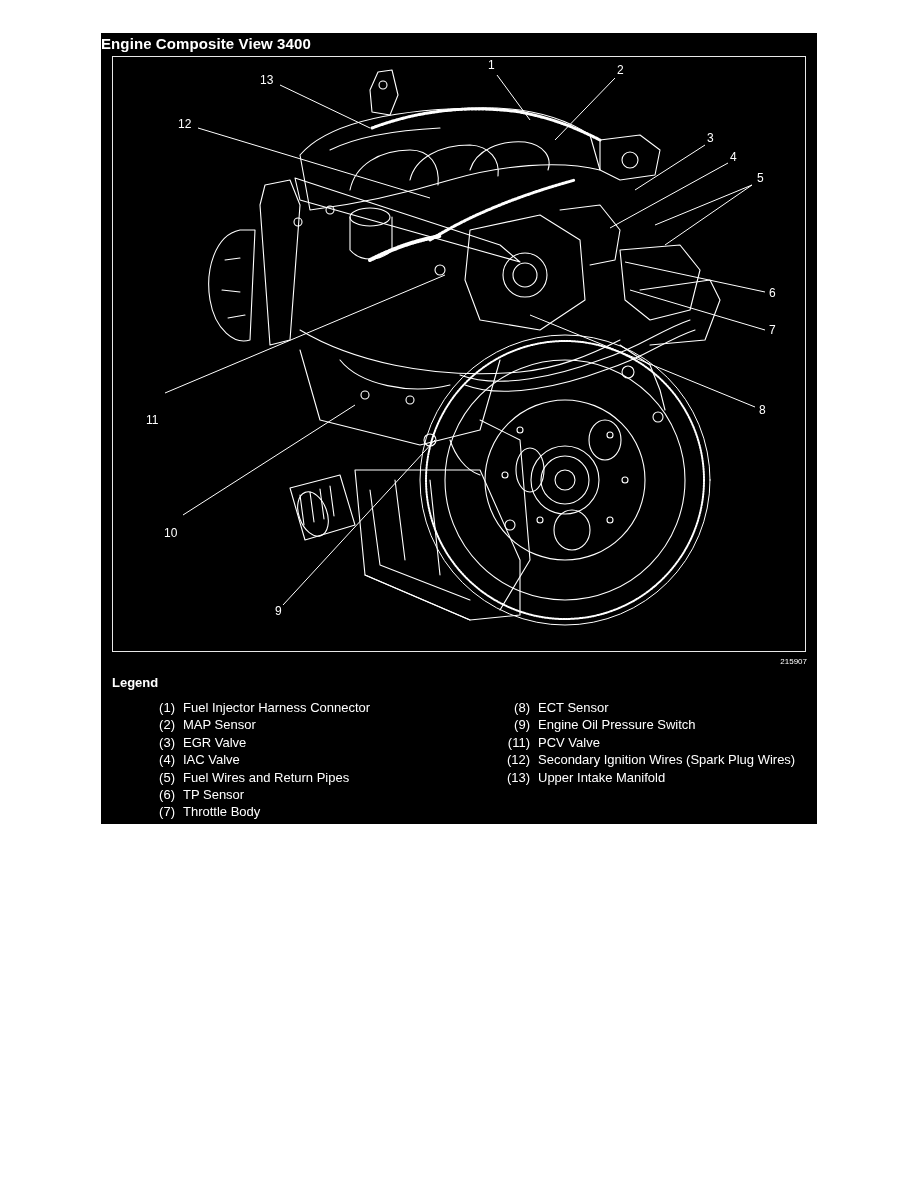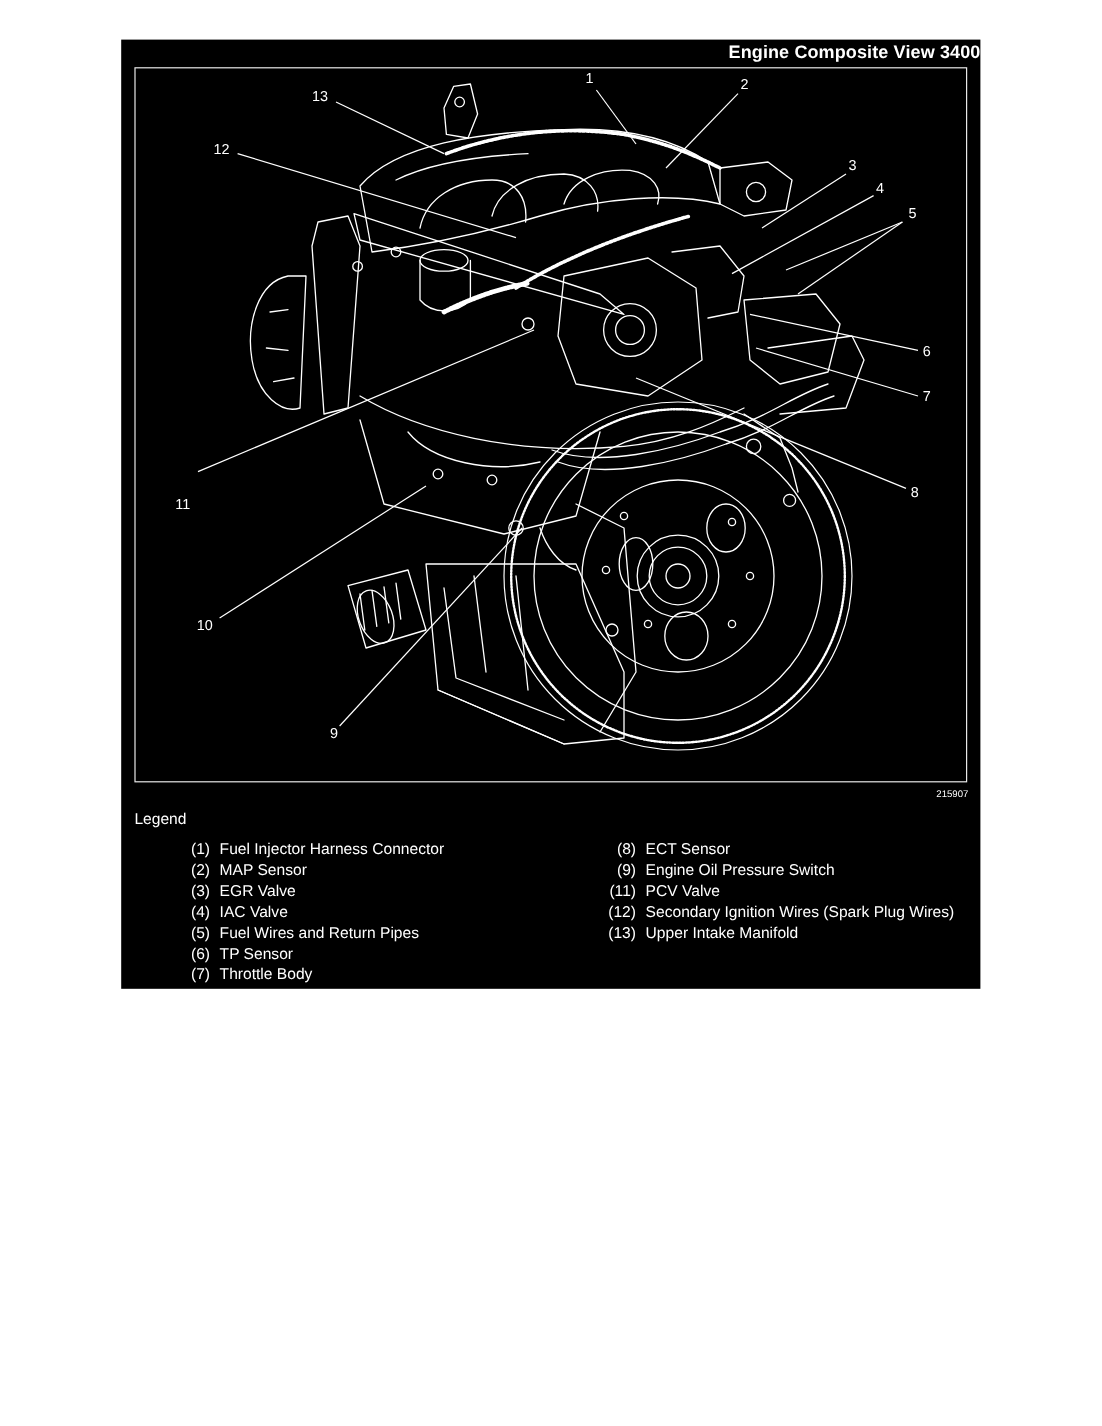--- a/index.html
+++ b/index.html
@@ -1,25 +1,25 @@
 <!DOCTYPE html>
 <html><head>
   <meta charset="utf-8">
   <style>
     html, body { margin: 0; padding: 0; background: #ffffff; }
     body { width: 918px; height: 1188px; position: relative; overflow: hidden;
            font-family: "Liberation Sans", sans-serif; }
     .panel { position: absolute; left: 101px; top: 33px; width: 716px; height: 791px; background: #000000; }
-    .title { position: absolute; left: 0; top: 2px; width: 716px; text-align: right;
+    .title { position: absolute; left: 0; top: 2px; width: 716px; text-align: left;
              color: #ffffff; font-weight: bold; font-size: 15px; letter-spacing: 0.1px; }
     .frame { position: absolute; left: 11px; top: 23px; width: 694px; height: 596px;
              border: 1px solid #e8e8e8; box-sizing: border-box; }
     .diagram { position: absolute; left: 0; top: 0; }
     .fig-id { position: absolute; right: 10px; top: 624px; color: #ffffff; font-size: 8px; }
-    .legend-title { position: absolute; left: 11px; top: 642px; color: #ffffff; font-weight: normal; font-size: 13px; }
+    .legend-title { position: absolute; left: 11px; top: 642px; color: #ffffff; font-weight: bold; font-size: 13px; }
     .legend-col { position: absolute; top: 666px; color: #ffffff; font-size: 13px; line-height: 17.4px; }
     .legend-col.left { left: 40px; }
     .legend-col.right { left: 395px; }
     .legend-row { display: flex; white-space: nowrap; }
     .legend-num { display: inline-block; width: 34px; text-align: right; margin-right: 8px; }
     .callout { position: absolute; color: #ffffff; font-size: 12px; line-height: 12px; }
   </style>
 </head>
 <body>
 
@@ -133,21 +133,21 @@
 
   <div class="callout" style="left:387px;top:26px;">1</div>
   <div class="callout" style="left:516px;top:31px;">2</div>
   <div class="callout" style="left:606px;top:99px;">3</div>
   <div class="callout" style="left:629px;top:118px;">4</div>
   <div class="callout" style="left:656px;top:139px;">5</div>
   <div class="callout" style="left:668px;top:254px;">6</div>
   <div class="callout" style="left:668px;top:291px;">7</div>
   <div class="callout" style="left:658px;top:371px;">8</div>
   <div class="callout" style="left:174px;top:572px;">9</div>
-  <div class="callout" style="left:63px;top:482px;">10</div>
+  <div class="callout" style="left:63px;top:494px;">10</div>
   <div class="callout" style="left:45px;top:358px;margin-top:23px;">11</div>
   <div class="callout" style="left:77px;top:85px;">12</div>
   <div class="callout" style="left:159px;top:41px;">13</div>
 
   <div class="fig-id">215907</div>
 
   <div class="legend-title">Legend</div>
 
   <div class="legend-col left">
     <div class="legend-row">

